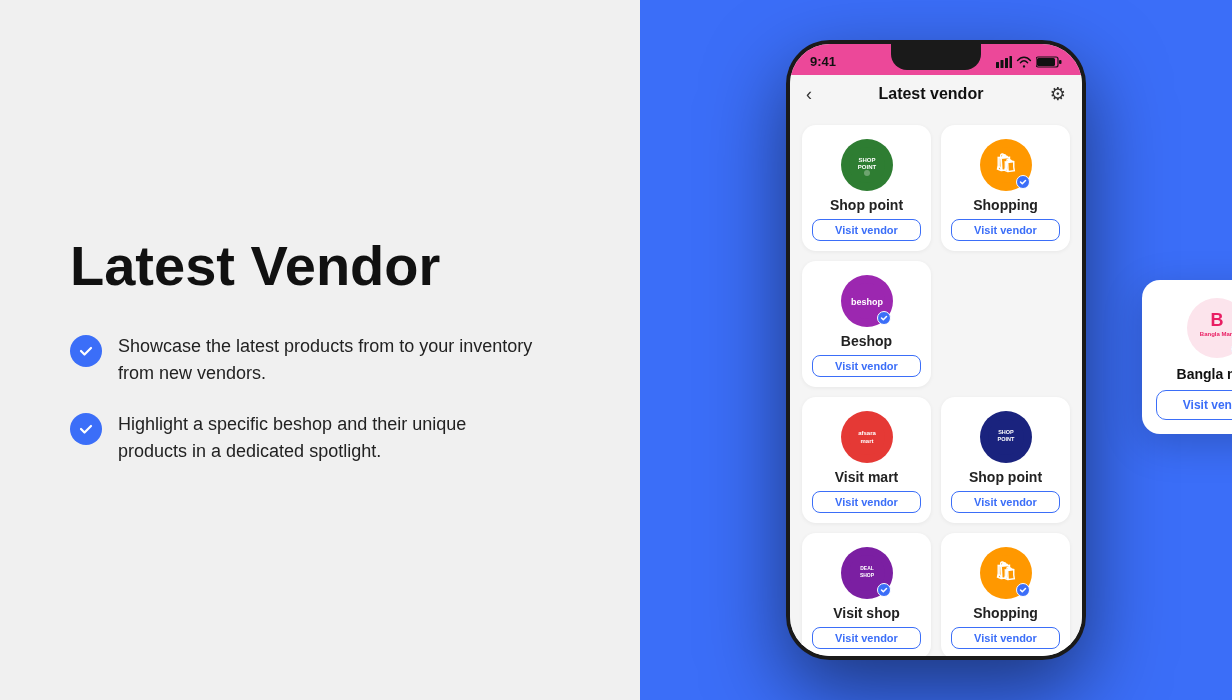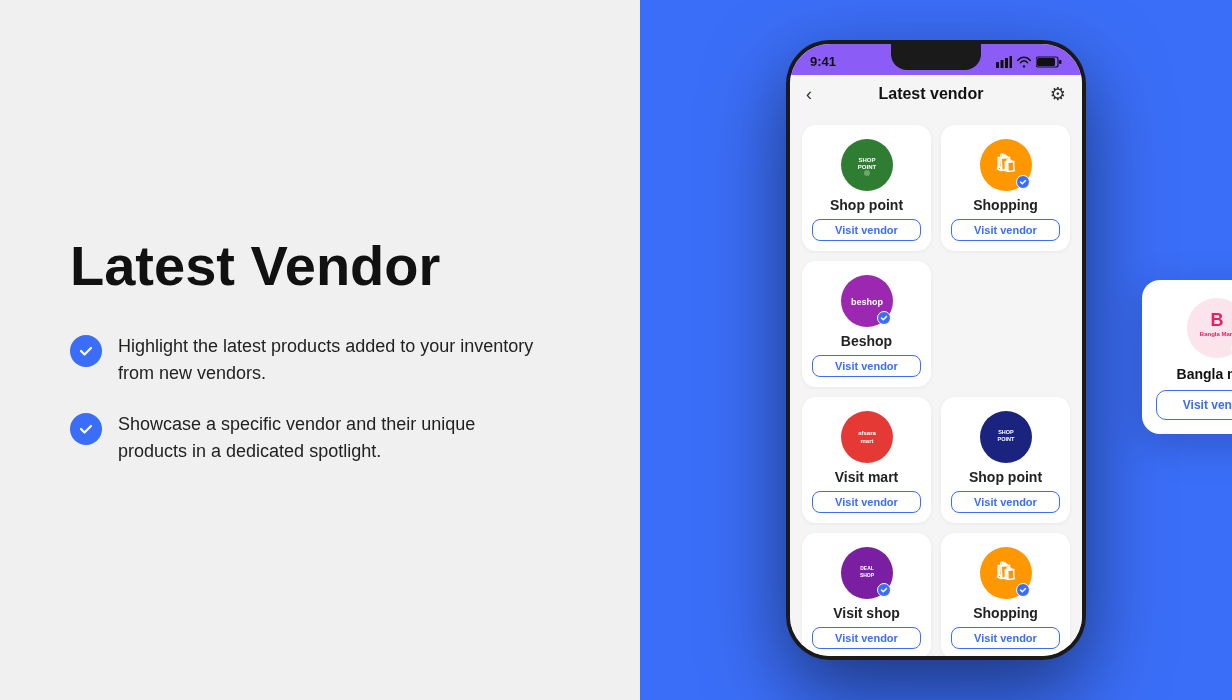--- a/index.html
+++ b/index.html
@@ -98,21 +98,21 @@
       display: flex;
       flex-direction: column;
     }
 
     
     .status-bar {
       display: flex;
       align-items: center;
       justify-content: space-between;
       padding: 10px 20px 6px;
-      background: #8b5cf6;
+      background: #ec4899;
       flex-shrink: 0;
     }
 
     .status-time {
       font-size: 13px;
       font-weight: 700;
       color: #111;
     }
 
     .status-icons {
@@ -289,29 +289,29 @@
 
 <div class="left-panel">
   <h1 class="main-title">Latest Vendor</h1>
   <div class="feature-list">
     <div class="feature-item">
       <div class="check-circle">
         <svg viewBox="0 0 16 16" fill="none">
           <path d="M3 8l3.5 3.5L13 5" stroke="white" stroke-width="2.2" stroke-linecap="round" stroke-linejoin="round"></path>
         </svg>
       </div>
-      <p class="feature-text">Highlight the latest products added to your inventory from new vendors.</p>
+      <p class="feature-text">Showcase the latest products from to your inventory from new vendors.</p>
     </div>
     <div class="feature-item">
       <div class="check-circle">
         <svg viewBox="0 0 16 16" fill="none">
           <path d="M3 8l3.5 3.5L13 5" stroke="white" stroke-width="2.2" stroke-linecap="round" stroke-linejoin="round"></path>
         </svg>
       </div>
-      <p class="feature-text">Showcase a specific vendor and their unique products in a dedicated spotlight.</p>
+      <p class="feature-text">Highlight a specific beshop and their unique products in a dedicated spotlight.</p>
     </div>
   </div>
 </div>
 
 <div class="right-panel">
   <div class="phone">
     <div class="notch"></div>
     <div class="phone-inner">
 
       <div class="status-bar">

